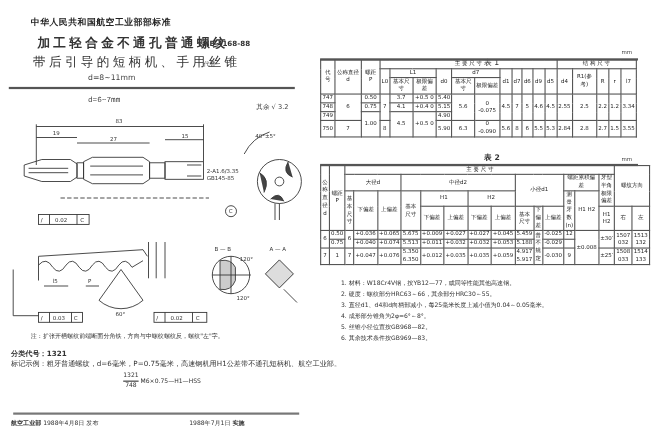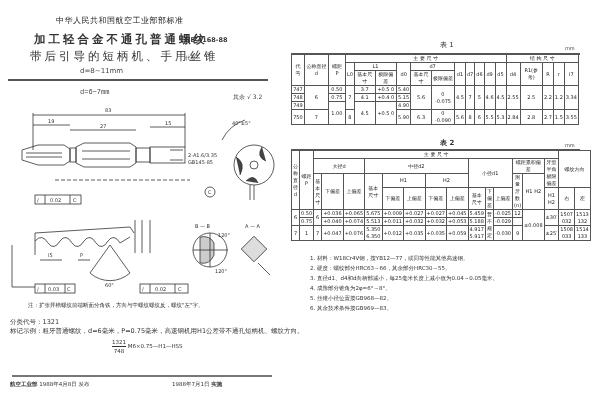--- a/index.html
+++ b/index.html
@@ -1,29 +1,29 @@
 <!DOCTYPE html>
 <html><head>
 <meta charset="utf-8">
 <style>
   html,body{margin:0;padding:0;background:#fff;}
   body{width:600px;height:402px;position:relative;overflow:hidden;font-family:"DejaVu Sans",sans-serif;color:#222;}
   .abs{position:absolute;}
-  .org{left:56px;top:15px;font-size:8px;font-weight:normal;letter-spacing:0.5px;}
+  .org{left:28px;top:15px;font-size:8px;font-weight:bold;letter-spacing:0.5px;}
   .title1{left:34px;top:32px;font-size:11.5px;letter-spacing:3px;color:#333;font-weight:bold;}
   .title2{left:30px;top:49px;font-size:11.5px;letter-spacing:3px;color:#333;text-align:right;}
   .range{left:80px;top:67px;font-size:7px;color:#444;}
   .stdno{left:185px;top:36px;font-size:6.5px;font-weight:bold;color:#333;}
   .replace{left:185px;top:55px;font-size:5.5px;color:#444;}
   .hr-top{left:8px;top:79px;width:260px;height:2px;background:#555;}
   .subrange{left:80px;top:88px;font-size:7px;color:#444;font-family:Liberation Mono, monospace;}
   .rough{left:233px;top:93px;font-size:6px;color:#444;}
   svg.draw{position:absolute;left:0;top:95px;}
   .note-left{left:28px;top:302px;font-size:5.5px;color:#333;}
-  .cat{left:10px;top:318px;font-size:6.5px;color:#333;}
+  .cat{left:10px;top:318px;font-size:6.5px;color:#333;font-weight:bold;}
   .example{left:10px;top:327px;font-size:6.5px;color:#333;}
   .mark{left:112px;top:338px;font-size:5.5px;color:#333;text-align:center;}
   .mark .frac{display:inline-block;text-align:center;vertical-align:middle;line-height:8px;}
   .mark .frac span{display:block;}
   .mark .frac span:first-child{border-bottom:1px solid #333;}
   .hr-bot{left:12px;top:375px;width:260px;height:2px;background:#777;}
   .foot-left{left:10px;top:381px;font-size:5.5px;color:#333;}
   .foot-right{left:172px;top:381px;font-size:5.5px;color:#333;}
   .foot-left b,.foot-right b{font-weight:bold;}
   
@@ -154,41 +154,41 @@
     <text x="215" y="178">120°</text>
     <text x="105" y="192">60°</text>
     <text x="80" y="162">P</text>
     <text x="48" y="162">l5</text>
     <text x="232" y="30">40°±5°</text>
   </g>
 </svg>
 
 <div class="abs note-left">注：扩张开槽螺纹前端断面分角铁，方向与中螺纹螺纹反，螺纹"左"字。</div>
 <div class="abs cat">分类代号：1321</div>
-<div class="abs example">标记示例：粗牙普通螺纹，d=6毫米，P=0.75毫米，高速钢机用H1公差带不通孔短柄机、螺纹方向。</div>
+<div class="abs example">标记示例：粗牙普通螺纹，d=6毫米，P=0.75毫米，高速钢机用H1公差带不通孔短柄机、航空工业部。</div>
 <div class="abs mark">
   <span class="frac">
     <span>1321</span>
     <span>748</span>
   </span>
   <span>M6×0.75—H1—HSS</span>
 </div>
 
 <div class="abs hr-bot"></div>
 <div class="abs foot-left">
   <b>航空工业部</b>
   <span>1988年4月8日</span>
   <span>发布</span>
 </div>
 <div class="abs foot-right">
   <span>1988年7月1日</span>
   <b>实施</b>
 </div>
 
-<div class="abs tcap" style="left:440px;top:40px;">表 1</div>
+<div class="abs tcap" style="left:440px;top:52px;">表 1</div>
 <div class="abs unit" style="left:565px;top:45px;">mm</div>
 <div class="abs hr-t1"></div>
 <table class="t" id="t1">
   <tbody>
       <tr>
     <td rowspan="3">代号</td>
     <td rowspan="3">公称直径 d</td>
     <td rowspan="3">螺距 P</td>
     <td colspan="11">主 要 尺 寸</td>
     <td colspan="5">结 构 尺 寸</td>

